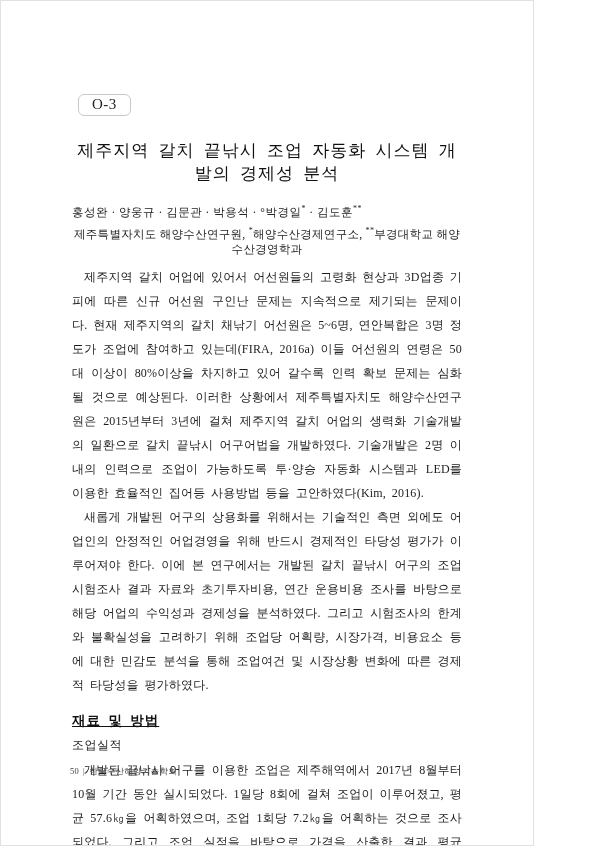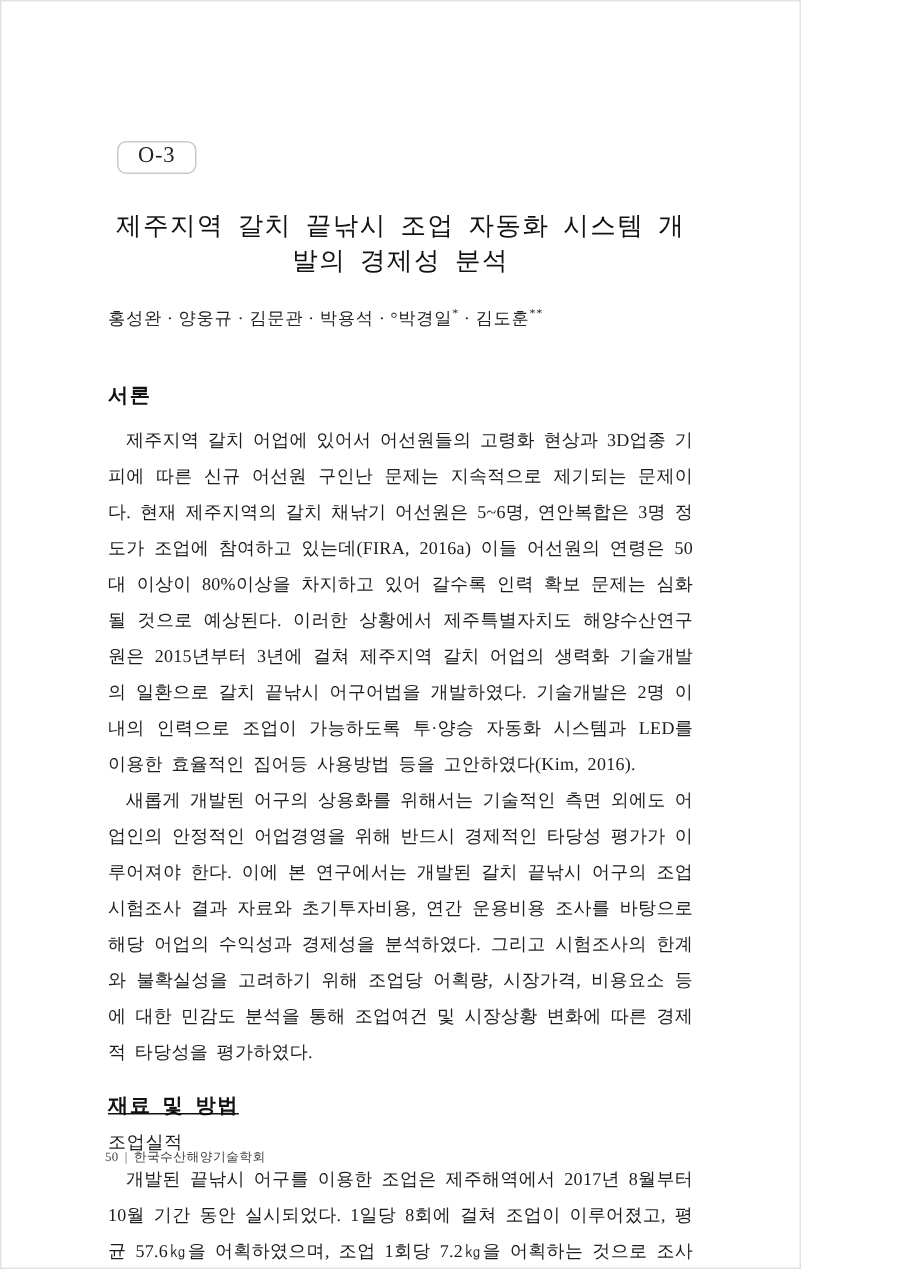--- a/index.html
+++ b/index.html
@@ -117,22 +117,22 @@
 
 <div class="page">
   <div class="content">
 
     <div class="badge">O-3</div>
 
     <h1 class="title">제주지역 갈치 끝낚시 조업 자동화 시스템 개발의 경제성 분석</h1>
 
     <div class="authors"><span>홍성완 · 양웅규 · 김문관 · 박용석 · °박경일</span><sup>*</sup><span> · 김도훈</span><sup>**</sup></div>
 
+    <div class="affiliation"><span>제주특별자치도 해양수산연구원, </span><sup>*</sup><span>해양수산경제연구소, </span><sup>**</sup><span>부경대학교 해양수산경영학과</span></div>
 
-    <h2 class="section-heading">서론</h2>
 
     <p class="body-para">제주지역 갈치 어업에 있어서 어선원들의 고령화 현상과 3D업종 기피에 따른 신규 어선원 구인난 문제는 지속적으로 제기되는 문제이다. 현재 제주지역의 갈치 채낚기 어선원은 5~6명, 연안복합은 3명 정도가 조업에 참여하고 있는데(FIRA, 2016a) 이들 어선원의 연령은 50대 이상이 80%이상을 차지하고 있어 갈수록 인력 확보 문제는 심화될 것으로 예상된다. 이러한 상황에서 제주특별자치도 해양수산연구원은 2015년부터 3년에 걸쳐 제주지역 갈치 어업의 생력화 기술개발의 일환으로 갈치 끝낚시 어구어법을 개발하였다. 기술개발은 2명 이내의 인력으로 조업이 가능하도록 투·양승 자동화 시스템과 LED를 이용한 효율적인 집어등 사용방법 등을 고안하였다(Kim, 2016).</p>
 
     <p class="body-para cont">새롭게 개발된 어구의 상용화를 위해서는 기술적인 측면 외에도 어업인의 안정적인 어업경영을 위해 반드시 경제적인 타당성 평가가 이루어져야 한다. 이에 본 연구에서는 개발된 갈치 끝낚시 어구의 조업 시험조사 결과 자료와 초기투자비용, 연간 운용비용 조사를 바탕으로 해당 어업의 수익성과 경제성을 분석하였다. 그리고 시험조사의 한계와 불확실성을 고려하기 위해 조업당 어획량, 시장가격, 비용요소 등에 대한 민감도 분석을 통해 조업여건 및 시장상황 변화에 따른 경제적 타당성을 평가하였다.</p>
 
     <h2 class="section-heading methods">재료 및 방법</h2>
 
     <h3 class="subsection-title">조업실적</h3>
 
     <p class="body-para tight">개발된 끝낚시 어구를 이용한 조업은 제주해역에서 2017년 8월부터 10월 기간 동안 실시되었다. 1일당 8회에 걸쳐 조업이 이루어졌고, 평균 57.6㎏을 어획하였으며, 조업 1회당 7.2㎏을 어획하는 것으로 조사되었다. 그리고 조업 실적을 바탕으로 가격을 산출한 결과 평균 11,915원으로 조사되었다.</p>

